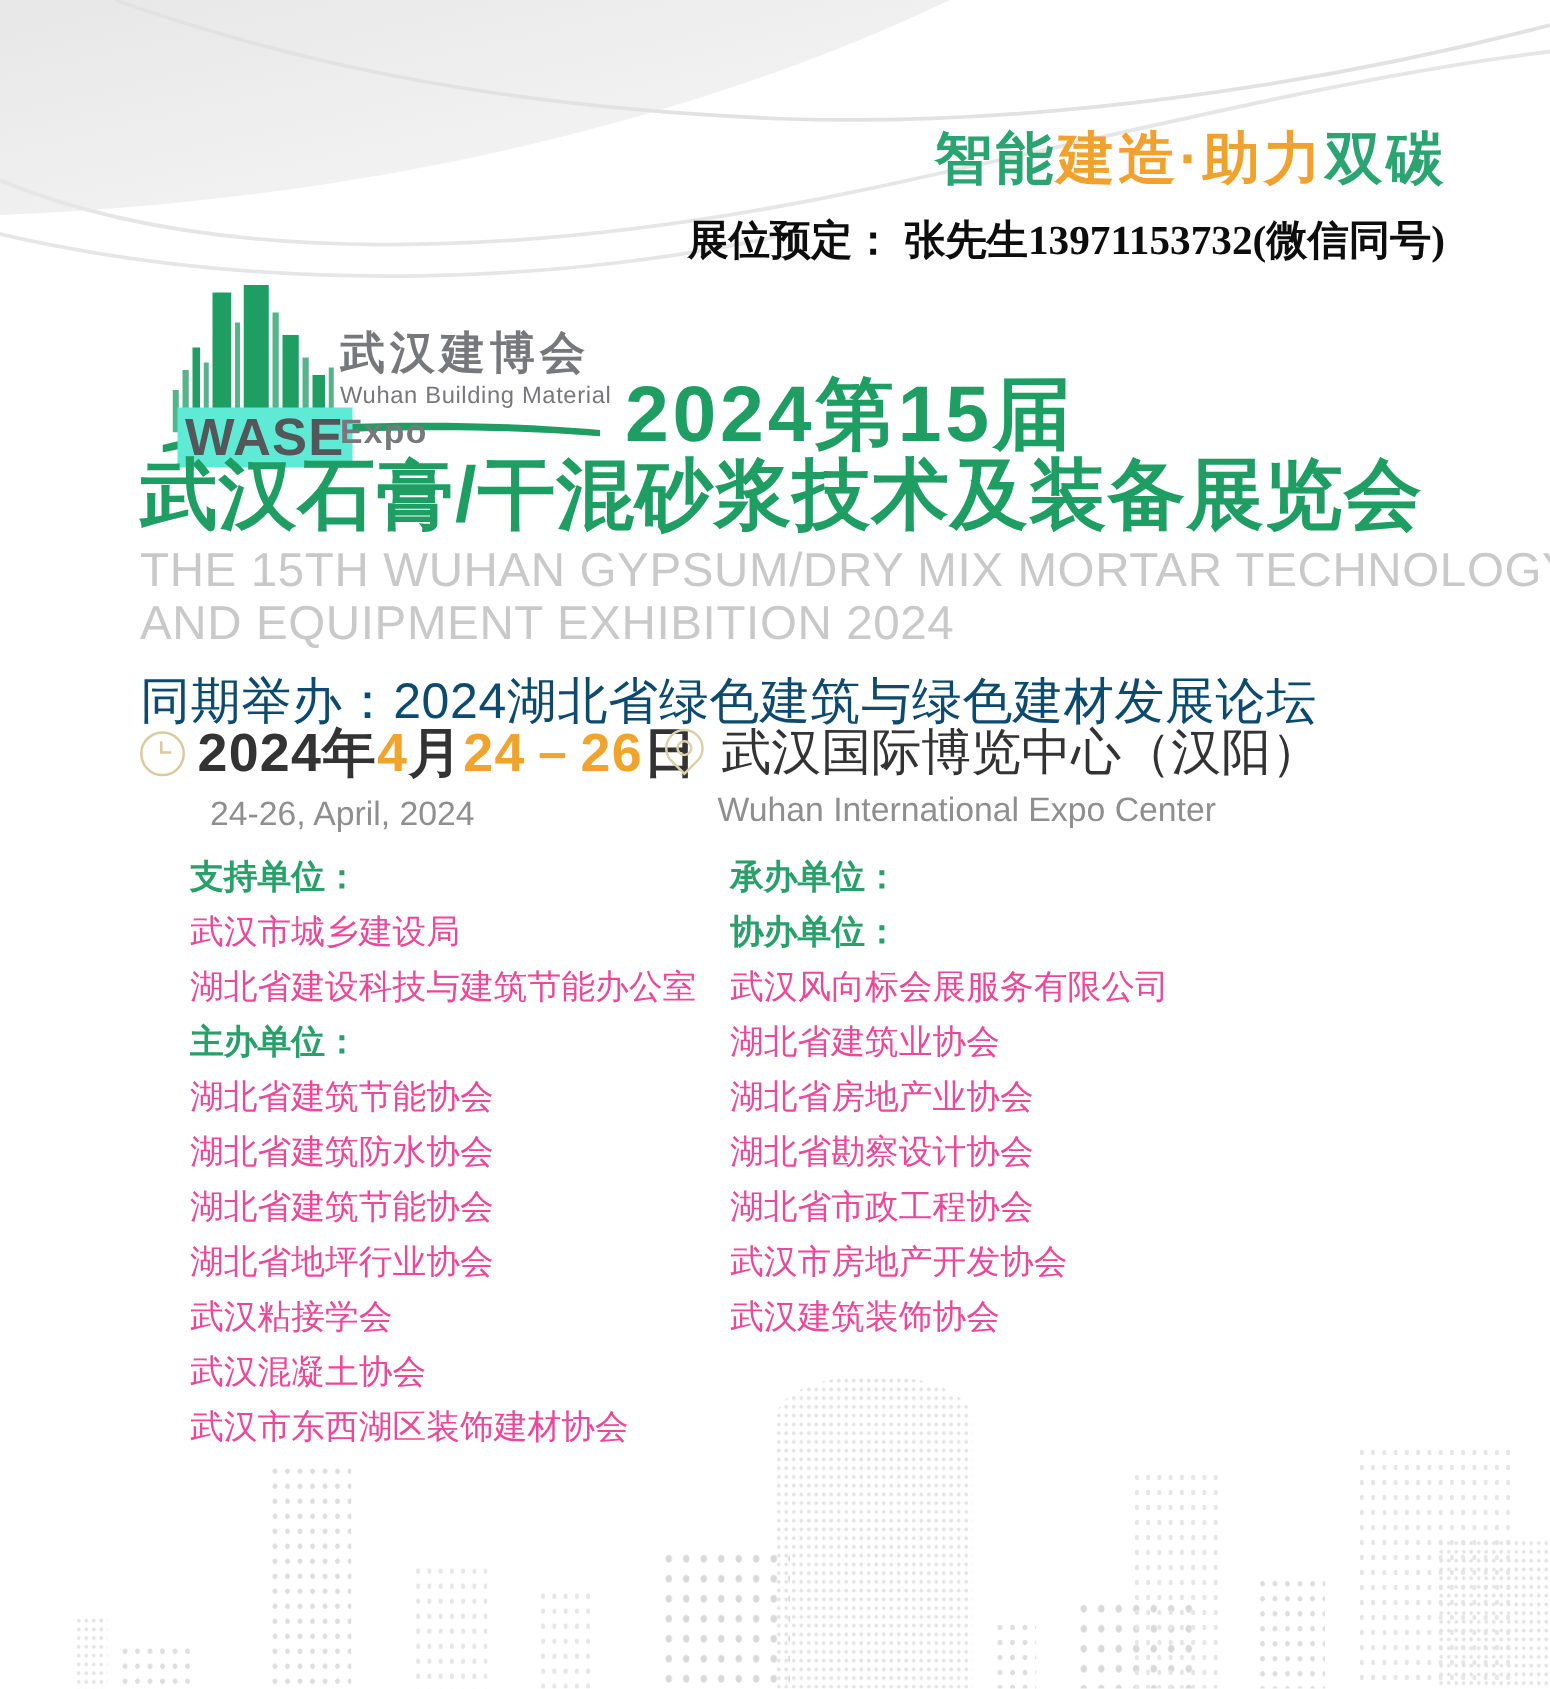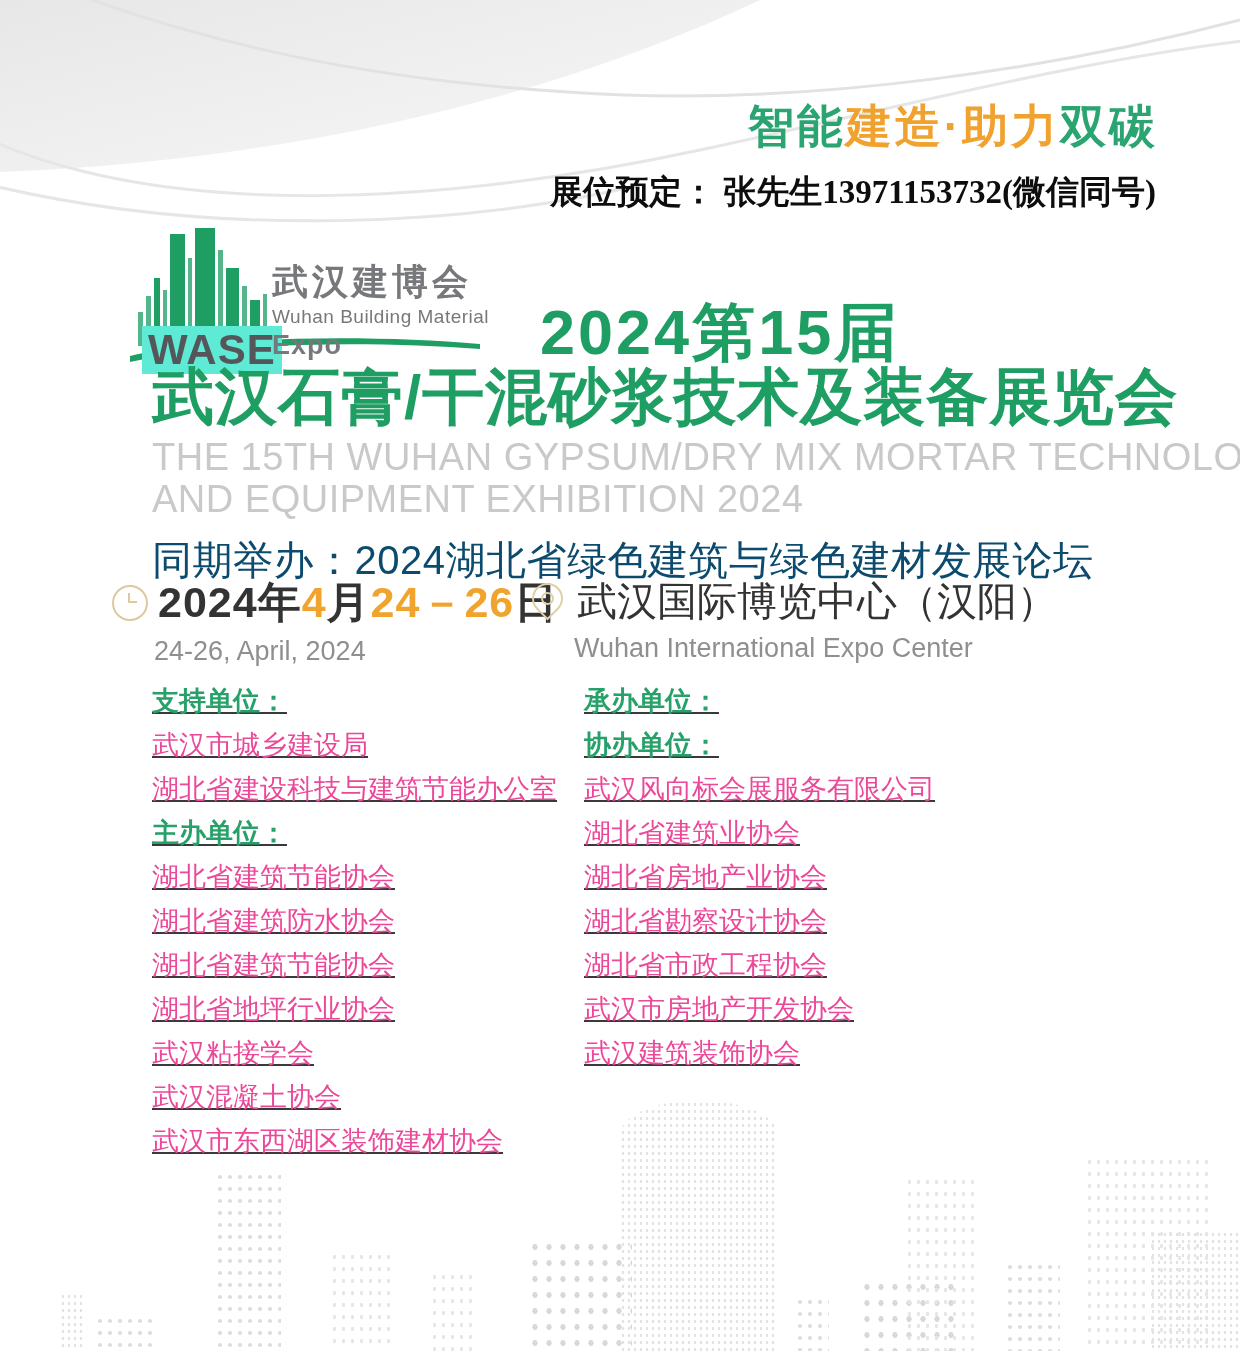--- a/index.html
+++ b/index.html
@@ -29,21 +29,21 @@
   .logo-arc{position:absolute; left:0; top:104px;}
   .logo-wase{
     position:absolute; left:12px; top:98px; background:#5eead4; padding:0 6px;
     font-size:42px; font-weight:800; color:#55565a; letter-spacing:1px; font-style:normal;
   }
   .logo-text{position:absolute; left:142px; top:36px; line-height:1;}
   .logo-cn{font-size:36px; font-weight:700; color:#77787b; letter-spacing:4px;}
   .logo-en{font-size:19px; color:#77787b; margin-top:7px; letter-spacing:0.5px;}
   .logo-expo{font-size:27px; font-weight:700; color:#77787b; margin-top:6px; letter-spacing:1px;}
   
-  .title-block{position:absolute; left:112px; top:300px; width:1030px;margin-left:40px;}
+  .title-block{position:absolute; left:112px; top:300px; width:1030px;}
   .title-line1{
     font-size:63px; font-weight:800; color:#1f9e63; letter-spacing:3px;
     padding-left:388px; white-space:nowrap; line-height:1.02;
   }
   .title-line2{
     font-size:62px; font-weight:800; color:#1f9e63; letter-spacing:1px;
     white-space:nowrap; line-height:1.0; margin-top:2px;
   }
   .title-en{
     font-size:38px; font-weight:500; color:#c9c9c9; letter-spacing:0.5px;
@@ -55,30 +55,30 @@
     white-space:nowrap; margin-top:14px;
   }
   
   .date-block{position:absolute; left:112px; top:574px;}
   .venue-block{position:absolute; left:532px; top:574px;}
   .sched-row{display:flex; align-items:center; gap:10px;}
   .date-text{font-size:43px; font-weight:600; color:#333; white-space:nowrap; letter-spacing:1px;}
   .date-text .o{color:#f0a32d;}
   .venue-text{font-size:40px; font-weight:500; color:#333; white-space:nowrap;}
   .sched-en{font-size:27px; color:#8f8f8f; margin-top:4px; white-space:nowrap;}
-  .date-block .sched-en{margin-left:42px;}
+  .date-block .sched-en{margin-left:56px;}
   .venue-block .sched-en{margin-left:42px;}
   .clock-icon{width:32px; height:32px; border:2px solid #dcc99e; border-radius:50%; position:relative; flex:0 0 auto;}
   .clock-icon::before{content:""; position:absolute; left:14px; top:6px; width:2px; height:10px; background:#dcc99e;}
   .clock-icon::after{content:""; position:absolute; left:15px; top:14px; width:8px; height:2px; background:#dcc99e;}
   .pin-icon{width:27px; height:27px; border:2px solid #ddd0a8; border-radius:50% 50% 50% 0; transform:rotate(-45deg); position:relative; flex:0 0 auto; margin:0 4px 6px 0;}
   .pin-icon::after{content:""; position:absolute; left:7px; top:7px; width:9px; height:9px; border:2px solid #ddd0a8; border-radius:50%;}
   
   .columns{position:absolute; left:0; top:686px; width:1240px;}
-  .col{position:absolute; top:0;text-decoration:underline;}
+  .col{position:absolute; top:0;}
   .col-left{left:152px;}
   .col-right{left:584px;}
   .org-row{font-size:27px; color:#ec4899; height:44px; line-height:30px; white-space:nowrap;}
   .org-row.label{color:#27a169; font-weight:700;}
   
   .city{position:absolute; left:0; bottom:0; width:1240px; height:260px; pointer-events:none;}
   .bld{position:absolute; bottom:0; background-image:radial-gradient(#dedede 1.6px, transparent 2.1px); background-size:10px 12px;}
   .bld.fine{background-image:radial-gradient(#e3e3e3 1.1px, transparent 1.6px); background-size:6px 7px;}
   .bld.sq{background-image:radial-gradient(#d9d9d9 2.4px, transparent 2.9px); background-size:14px 16px;}
   .bld.sparse{background-image:radial-gradient(#e6e6e6 1.4px, transparent 1.9px); background-size:9px 12px;}

